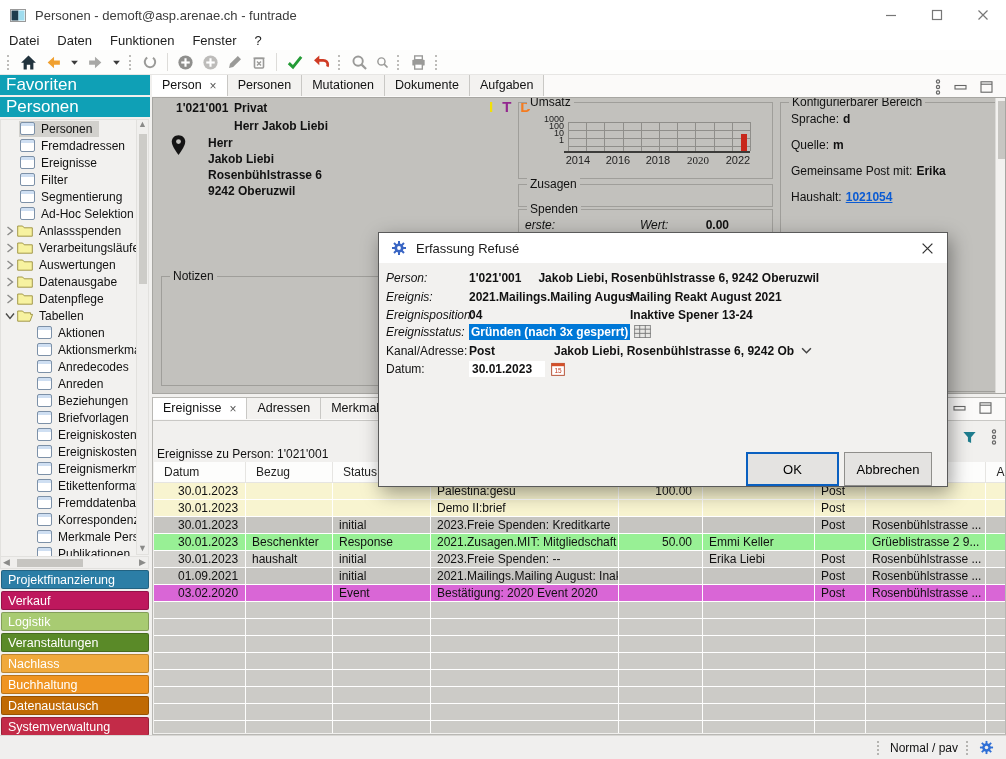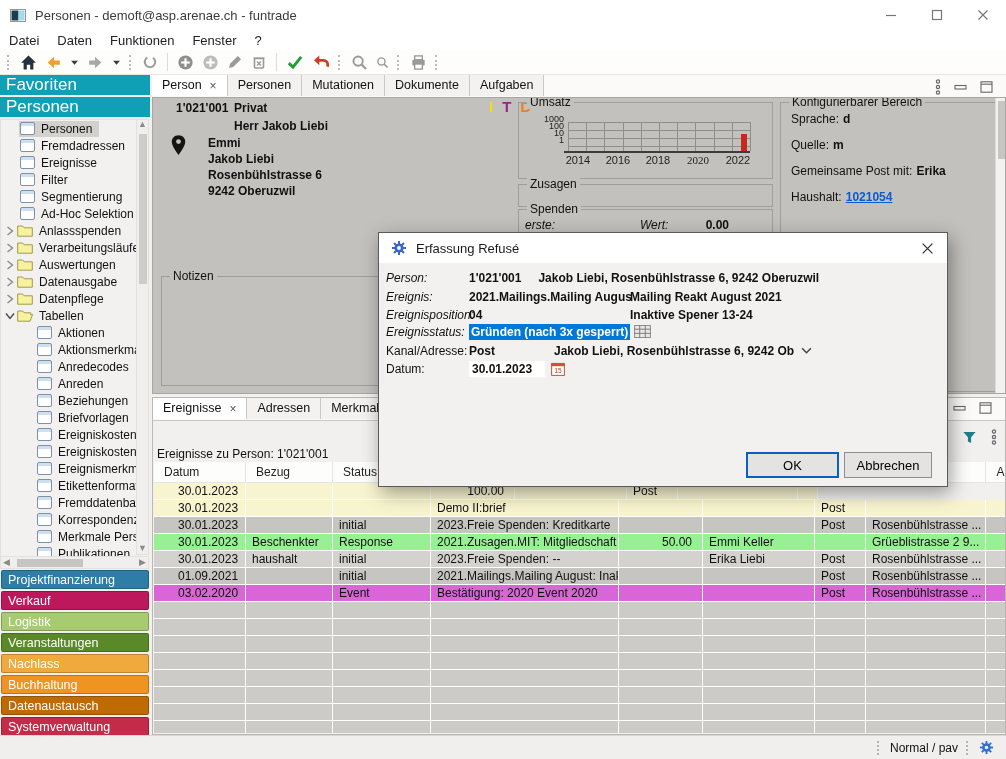--- a/index.html
+++ b/index.html
@@ -98,21 +98,21 @@
   #dtitle{position:absolute;left:0;top:0;right:0;height:30px;background:#fff;display:flex;align-items:center;}
   #dtitle .dtext{margin-left:9px;font-size:13px;color:#1a1a1a;}
   #dclose{position:absolute;right:0;top:0;width:40px;height:30px;display:flex;align-items:center;justify-content:center;}
   .drow{position:absolute;left:7px;right:8px;height:17px;display:flex;align-items:center;font-size:12px;}
   .dlbl{width:83px;flex:none;}
   .dval{font-weight:bold;white-space:nowrap;}
   .dabs{position:absolute;font-weight:bold;white-space:nowrap;}
   .dhl{background:#0078d7;color:#fff;font-weight:bold;padding:1px 2px;white-space:nowrap;}
   .dinput{background:#fff;font-weight:bold;padding:1px 3px;white-space:nowrap;}
   .ddrop{position:absolute;left:168px;display:flex;align-items:center;gap:7px;font-weight:bold;white-space:nowrap;}
-  .dbtn{position:absolute;top:219px;height:26px;background:#e4e3e1;border:1px solid #8f8e8b;font-size:13px;
+  .dbtn{position:absolute;top:219px;height:34px;background:#e4e3e1;border:1px solid #8f8e8b;font-size:13px;
         font-family:"Liberation Sans",sans-serif;display:flex;align-items:center;justify-content:center;box-sizing:border-box;}
   #okbtn{left:367px;width:93px;border:2px solid #0a60c0;}
   #cancelbtn{left:465px;width:88px;}
 </style>
 </head>
 <body>
 
 <div id="app">
 
   <div id="menubar">
@@ -534,21 +534,21 @@
         <span style="color: rgb(147, 39, 143);">T</span>
         <span style="color: rgb(244, 123, 32);">D</span>
       </div>
     <span id="pin">
       <svg width="15" height="21" viewBox="0 0 16 22">
           <path d="M8 0 C3.8 0 0.8 3 0.8 7 C0.8 12 8 21 8 21 C8 21 15.2 12 15.2 7 C15.2 3 12.2 0 8 0 Z" fill="#141414"></path>
           <circle cx="8" cy="6.8" r="2.6" fill="#c2c1bd"></circle>
         </svg>
     </span>
     <div id="addr">
-        <div class="nowrap">Emmi</div>
+        <div class="nowrap">Herr</div>
         <div class="nowrap">Jakob Liebi</div>
         <div class="nowrap">Rosenbühlstrasse 6</div>
         <div class="nowrap">9242 Oberuzwil</div>
       </div>
 
     <div class="gbox" id="notizen">
       <span class="glabel">Notizen</span>
     </div>
 
     <div class="gbox" id="umsatz">
@@ -670,20 +670,21 @@
           <span class="tcell" style="width: 84px;"></span>
           <span class="tcell" style="width: 112px;"></span>
           <span class="tcell" style="width: 51px;"></span>
           <span class="tcell" style="width: 120px;"></span>
           <span class="tcell c-a" style="width: 20px;">A</span>
         </div>
         <div class="trow">
           <span class="tcell c-date" style="width: 92px; background: rgb(248, 244, 208);">30.01.2023</span>
           <span class="tcell" style="width: 87px; background: rgb(248, 244, 208);"></span>
           <span class="tcell" style="width: 98px; background: rgb(248, 244, 208);"></span>
+          <span class="tcell" style="width: 188px; background: rgb(248, 244, 208);">Palestina:gesu</span>
           <span class="tcell c-amt" style="width: 84px; background: rgb(248, 244, 208);">100.00</span>
           <span class="tcell" style="width: 112px; background: rgb(248, 244, 208);"></span>
           <span class="tcell" style="width: 51px; background: rgb(248, 244, 208);">Post</span>
           <span class="tcell" style="width: 120px; background: rgb(248, 244, 208);"></span>
           <span class="tcell c-a" style="width: 20px; background: rgb(248, 244, 208);"></span>
         </div>
         <div class="trow">
           <span class="tcell c-date" style="width: 92px; background: rgb(248, 244, 208);">30.01.2023</span>
           <span class="tcell" style="width: 87px; background: rgb(248, 244, 208);"></span>
           <span class="tcell" style="width: 98px; background: rgb(248, 244, 208);"></span>

